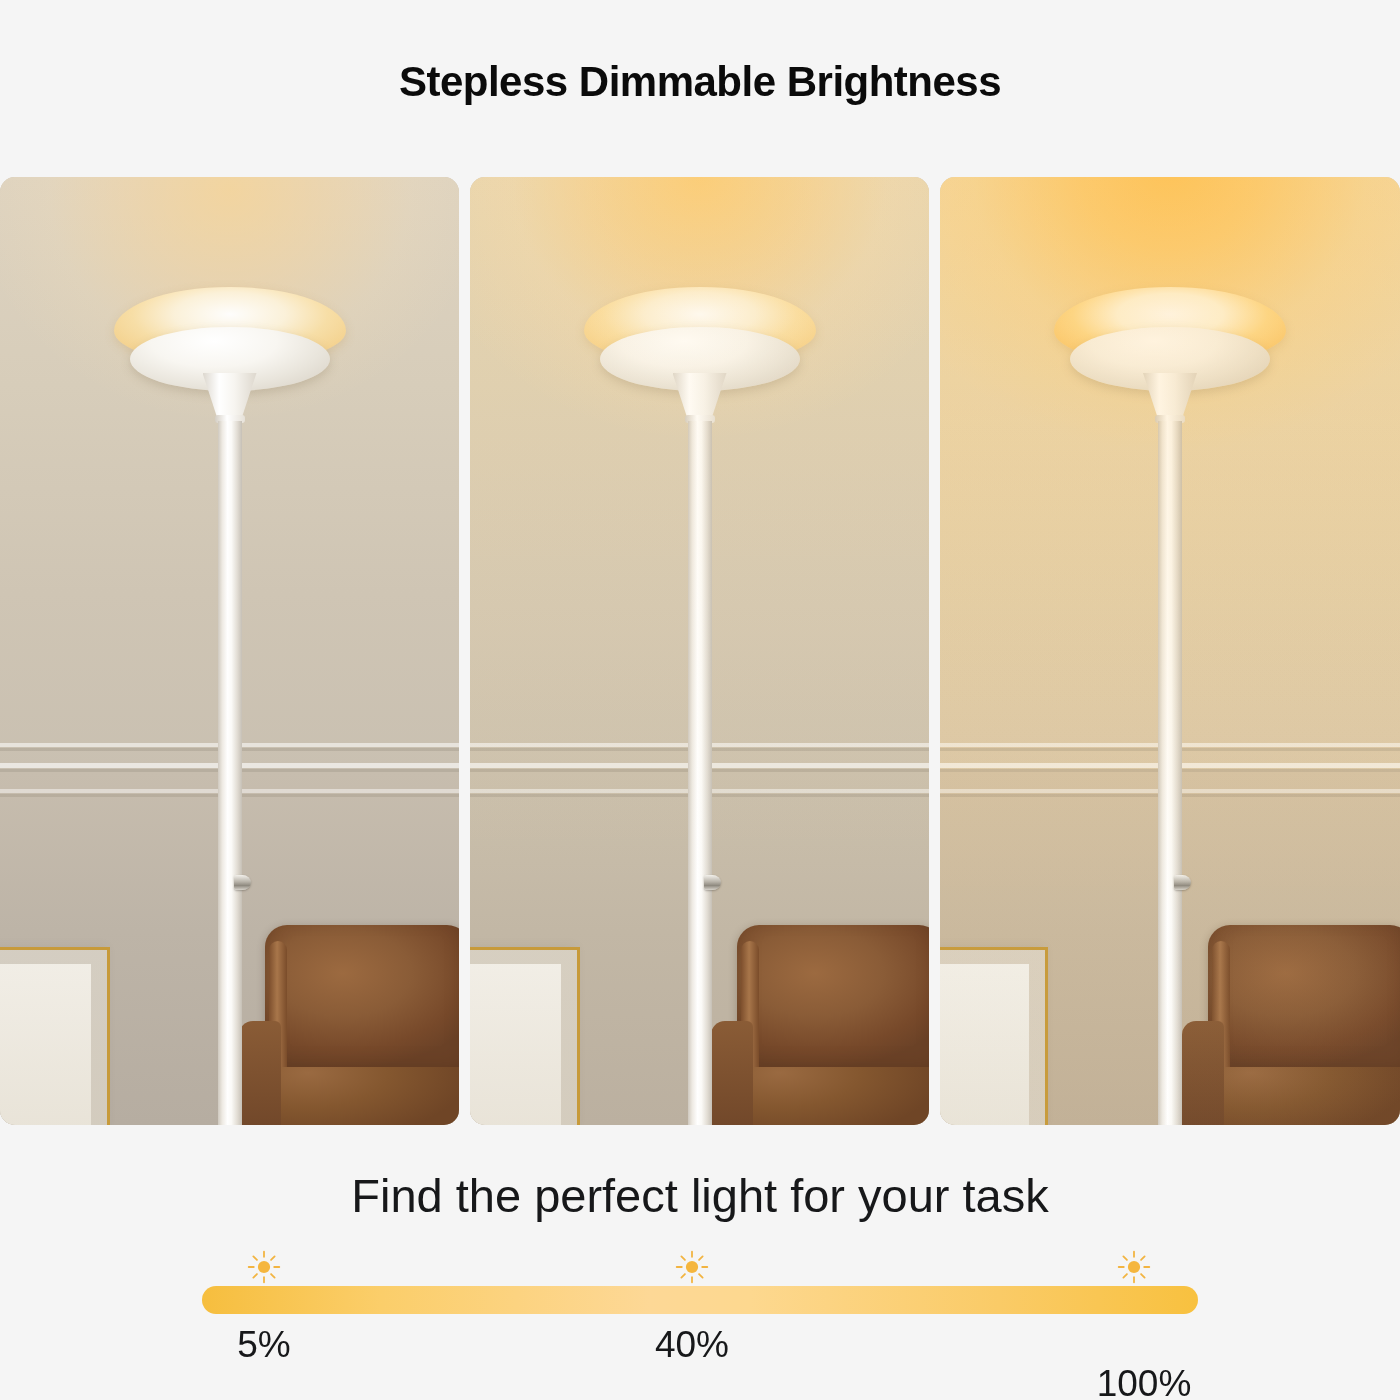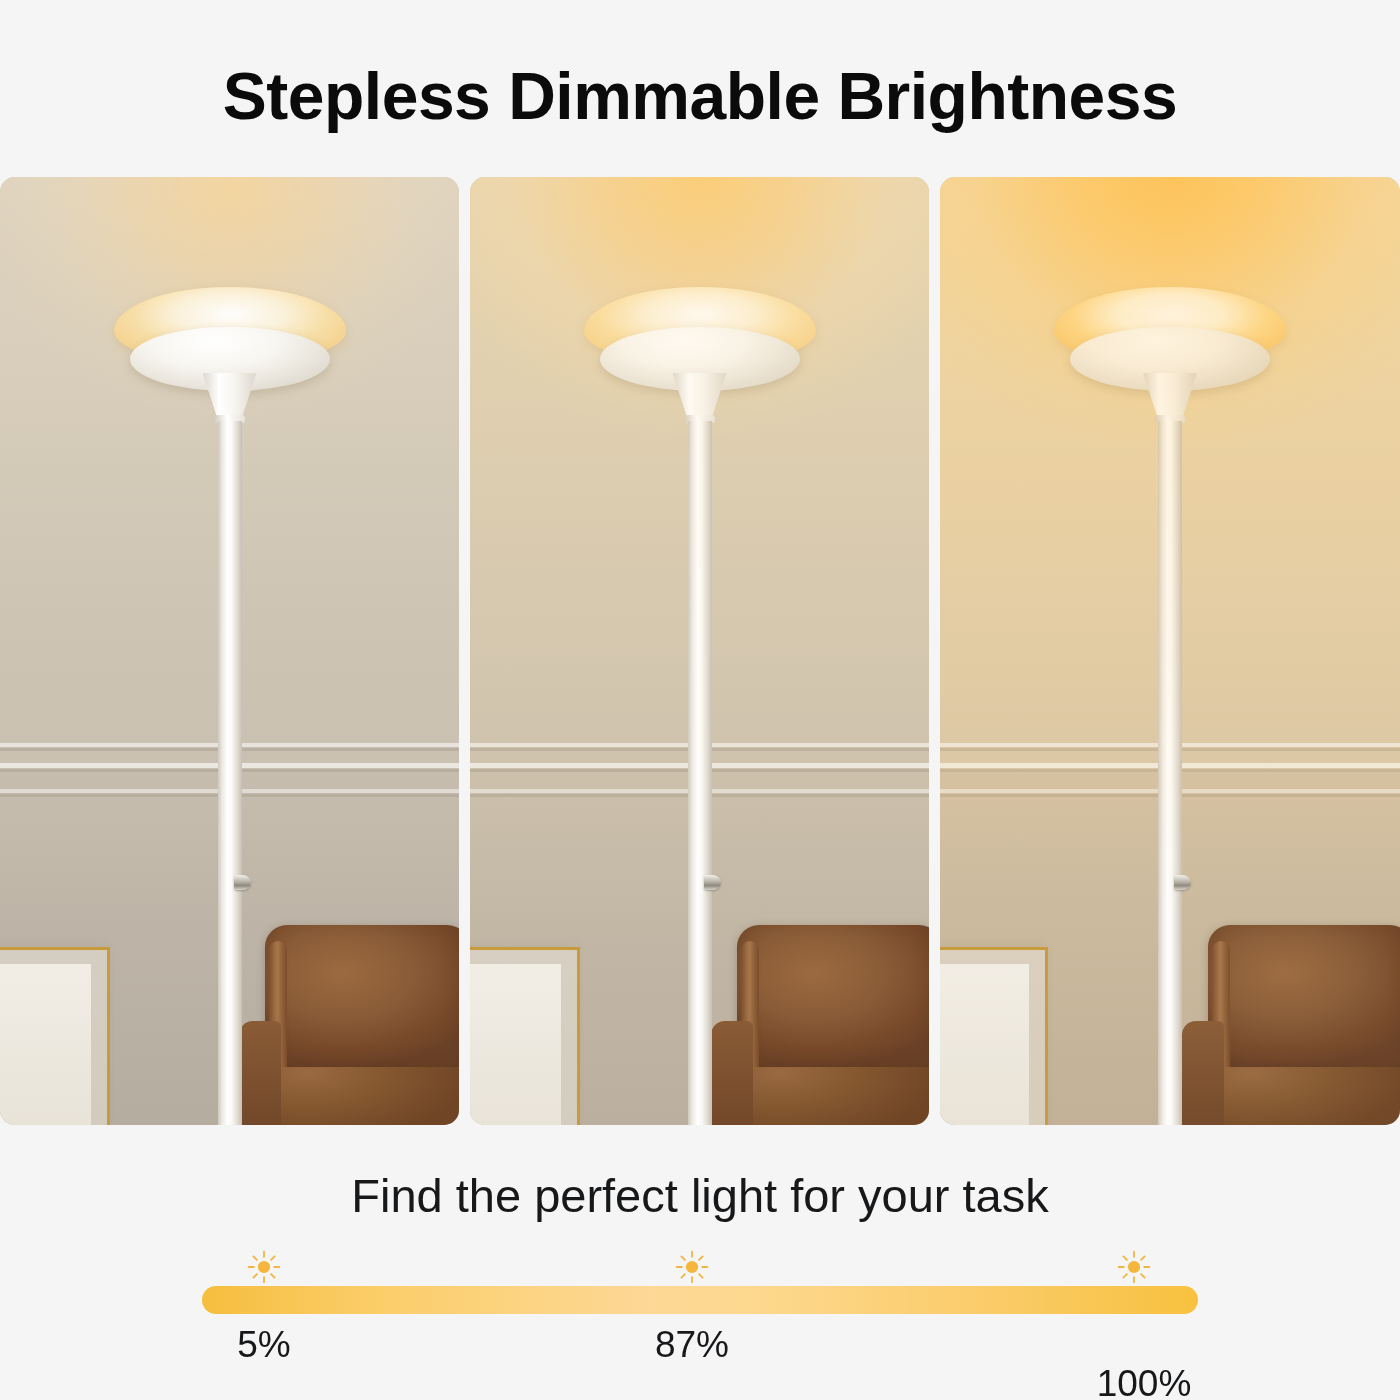--- a/index.html
+++ b/index.html
@@ -9,21 +9,21 @@
     font-family:"Liberation Sans", sans-serif;
     overflow:hidden;
     position:relative;
   }
 
   
   .title {
     position:absolute;
     top:58px; left:0; width:1400px;
     text-align:center;
-    font-size:66px;
+    font-size:42px;
     font-weight:bold;
     letter-spacing:-0.5px;
     color:#0b0b0b;
     white-space:nowrap;
   }
 
   
   .panels {
     position:absolute;
     top:177px; left:0;
@@ -431,16 +431,16 @@
         </g>
         <circle cx="20" cy="20" r="7.2" fill="#F5B63E"></circle>
       </svg>
     </span>
   </div>
 
   <div class="track"></div>
 
   <div class="ticks">
     <span class="tick t1">5%</span>
-    <span class="tick t2">87%</span>
+    <span class="tick t2">40%</span>
     <span class="tick t3">100%</span>
   </div>
 </div>
 
 </body></html>

